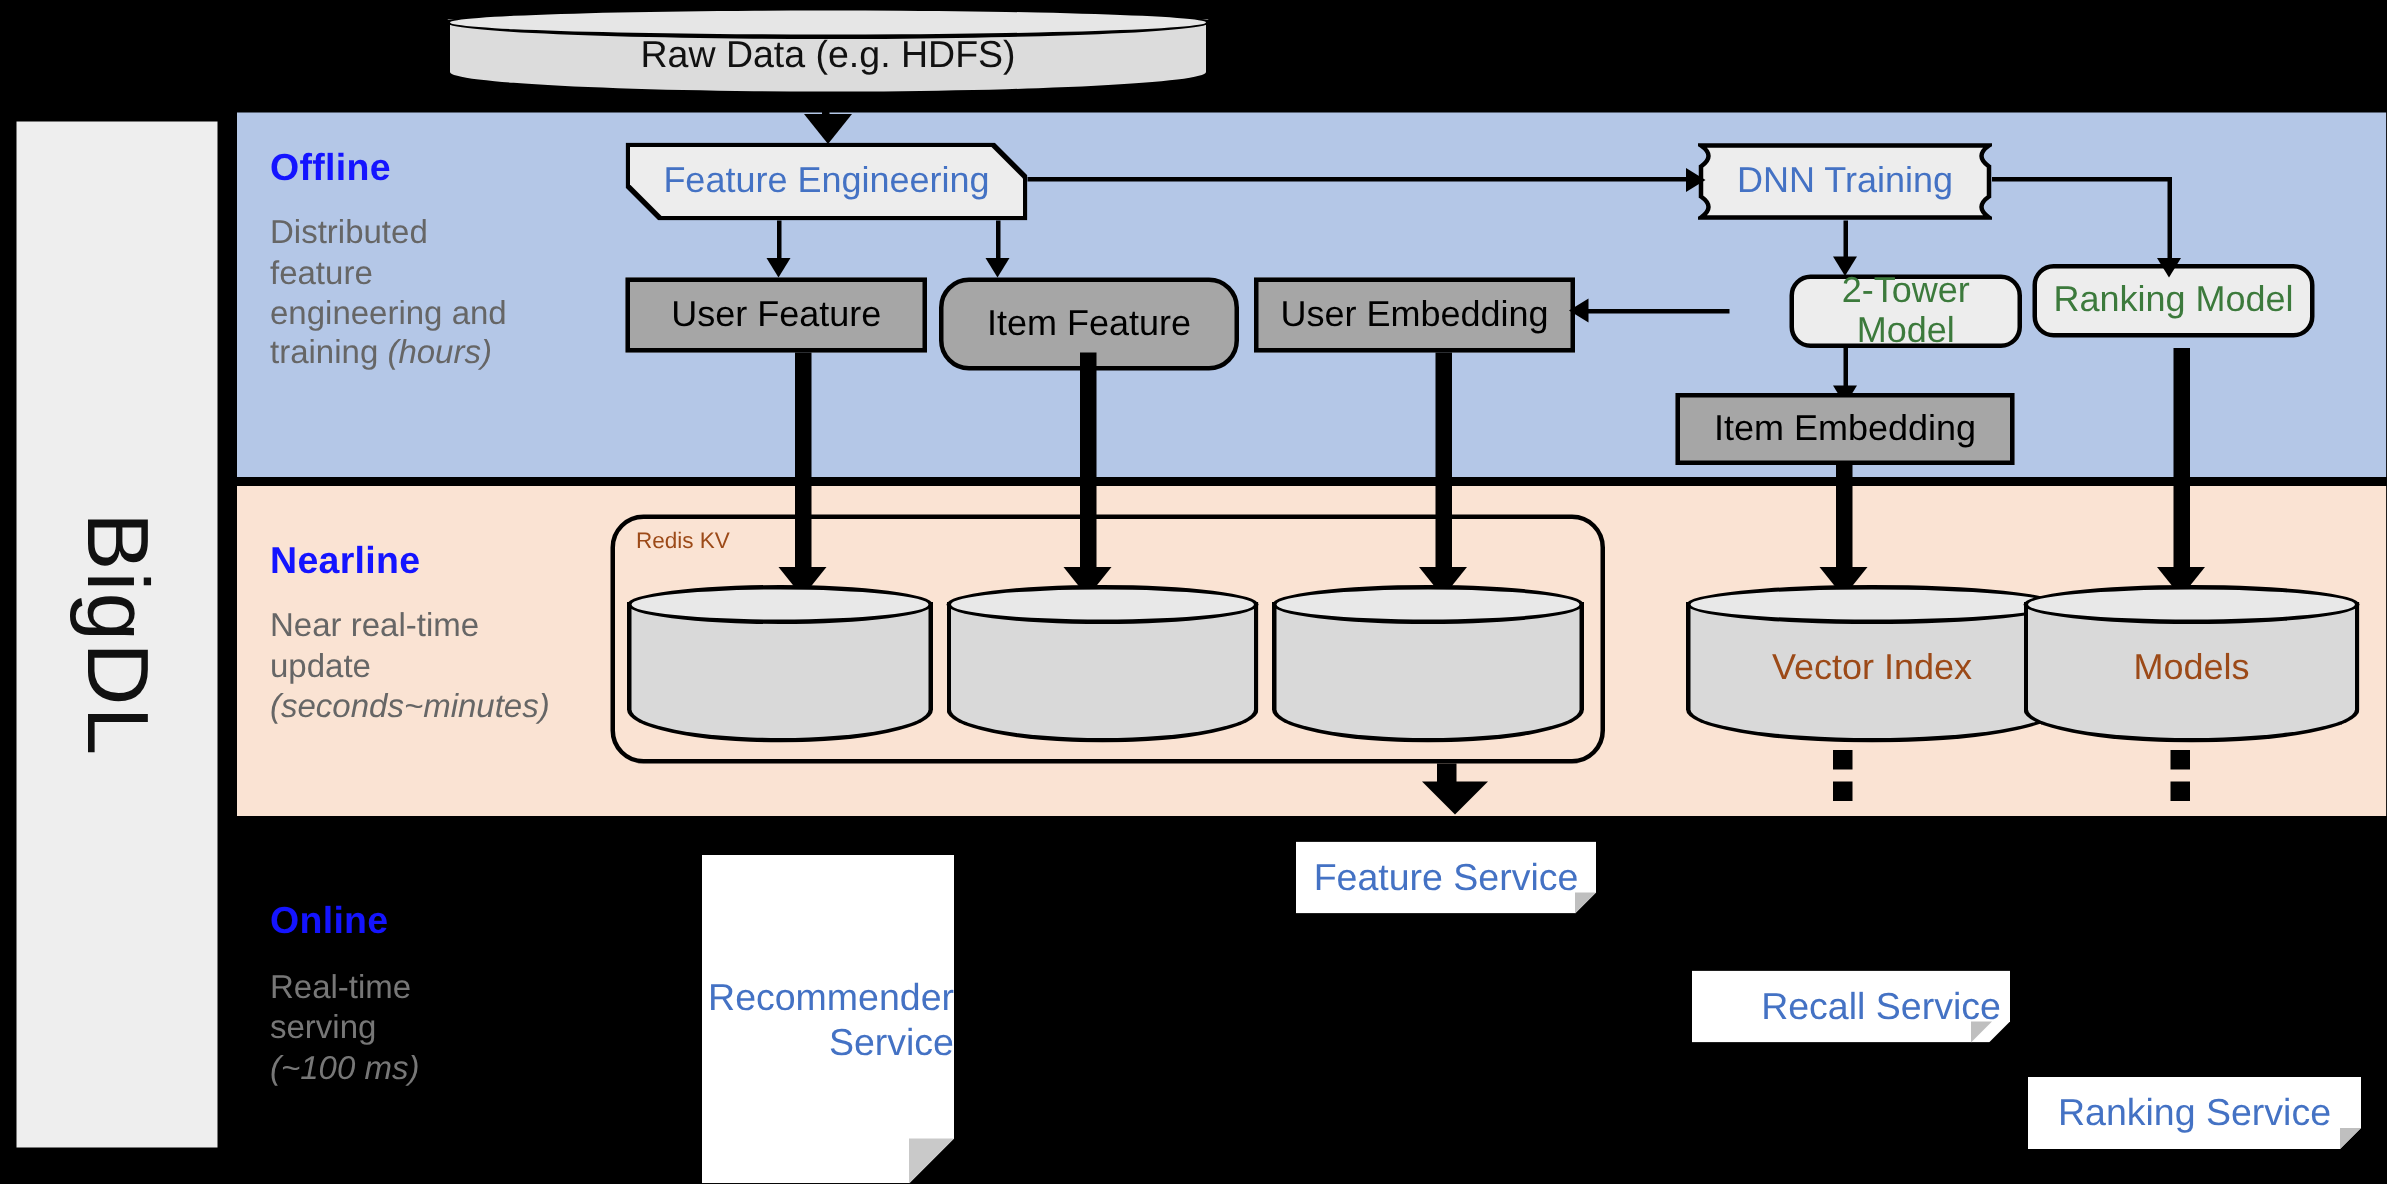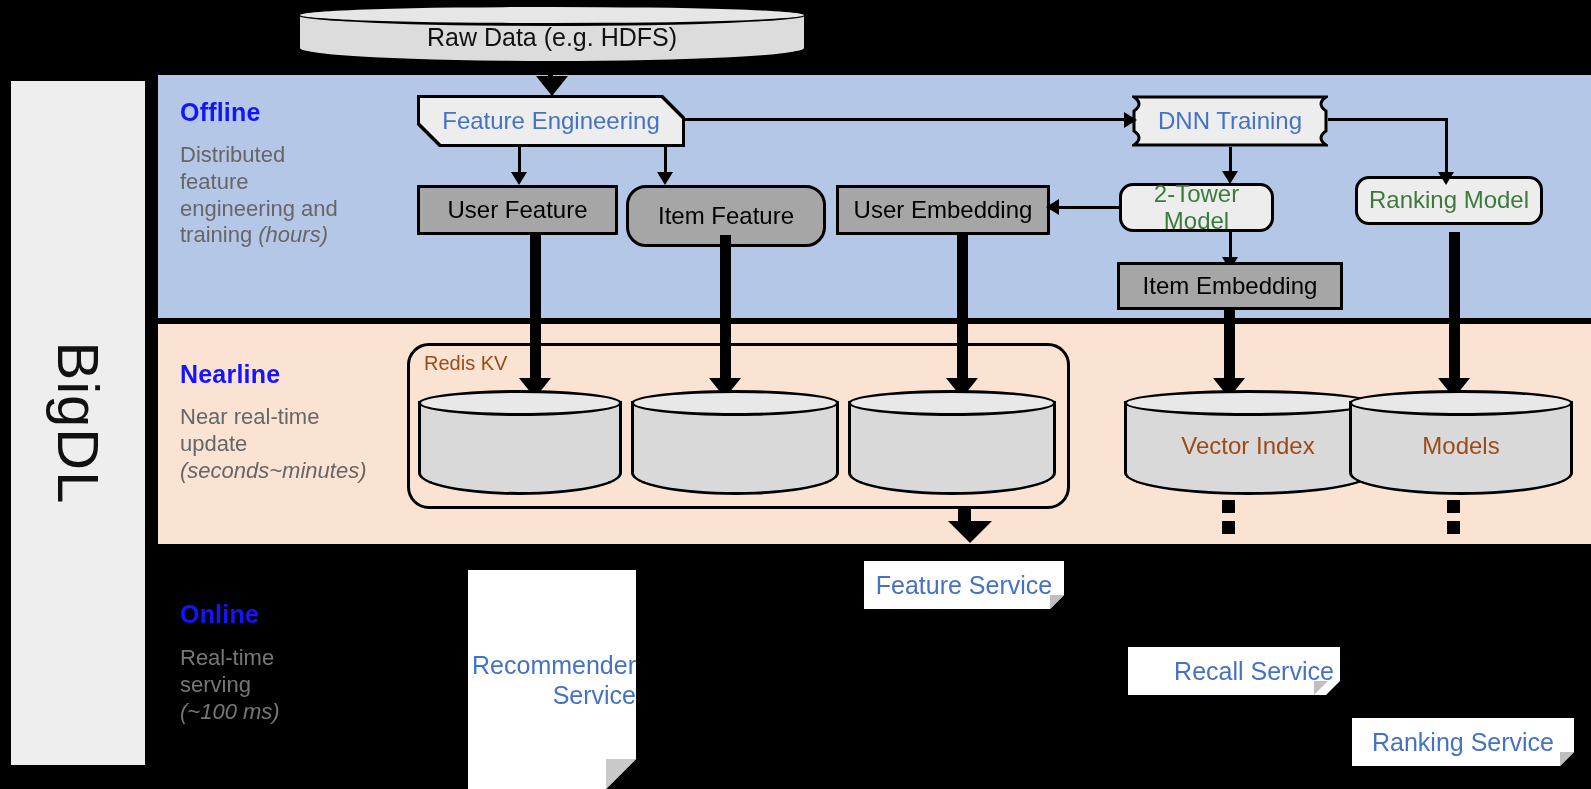--- a/index.html
+++ b/index.html
@@ -61,21 +61,21 @@
 
   
   #raw-data{left:297px;top:4px;width:510px;height:60px;}
   #raw-data .top{height:22px;background:#e6e6e6;}
   #raw-data .body{top:9px;background:#dcdcdc;border-radius:0 0 50% 50%/0 0 16px 16px;}
   #raw-data .cyl-label{color:#111;font-size:25px;transform:translateY(-38%);}
 
   
   #redis-kv{position:absolute;left:407px;top:343px;width:663px;height:166px;
             border:3px solid #000;border-radius:22px;box-sizing:border-box;background:transparent;}
-  #redis-kv-label{position:absolute;left:424px;top:352px;font-size:20px;color:#9c4a18;}
+  #redis-kv-label{position:absolute;left:424px;top:352px;font-size:15px;color:#9c4a18;}
 
   
   .vline{position:absolute;background:#000;}
   .thin-arrow-head{position:absolute;width:0;height:0;border-left:8px solid transparent;
        border-right:8px solid transparent;border-top:13px solid #000;}
   .thick-arrow-head{position:absolute;width:0;height:0;border-left:16px solid transparent;
        border-right:16px solid transparent;border-top:20px solid #000;}
   .left-arrow-head{position:absolute;width:0;height:0;border-top:8px solid transparent;
        border-bottom:8px solid transparent;border-right:13px solid #000;}
   .right-arrow-head{position:absolute;width:0;height:0;border-top:8px solid transparent;
@@ -150,21 +150,21 @@
   <div class="node gray-box" style="left:626px;top:185px;width:200px;height:62px;border-radius:20px;">
     <span>Item Feature</span>
   </div>
   <div class="node gray-box" style="left:836px;top:185px;width:214px;height:50px;">
     <span>User Embedding</span>
   </div>
 
   <div class="vline" style="left:1058px;top:206px;width:95px;height:3px;"></div>
   <div class="left-arrow-head" style="left:1046px;top:199px;"></div>
 
-  <div class="node proc-box rounded green-txt" style="left:1119px;top:183px;width:155px;height:49px;">
+  <div class="node proc-box rounded green-txt" style="left:1193px;top:183px;width:155px;height:49px;">
     <span>2-Tower Model</span>
   </div>
   <div class="node proc-box rounded green-txt" style="left:1355px;top:176px;width:188px;height:49px;">
     <span>Ranking Model</span>
   </div>
 
   <div class="vline" style="left:1229px;top:147px;width:3px;height:26px;"></div>
   <div class="thin-arrow-head" style="left:1222px;top:171px;"></div>
 
   <div class="vline" style="left:1328px;top:118px;width:120px;height:3px;"></div>

